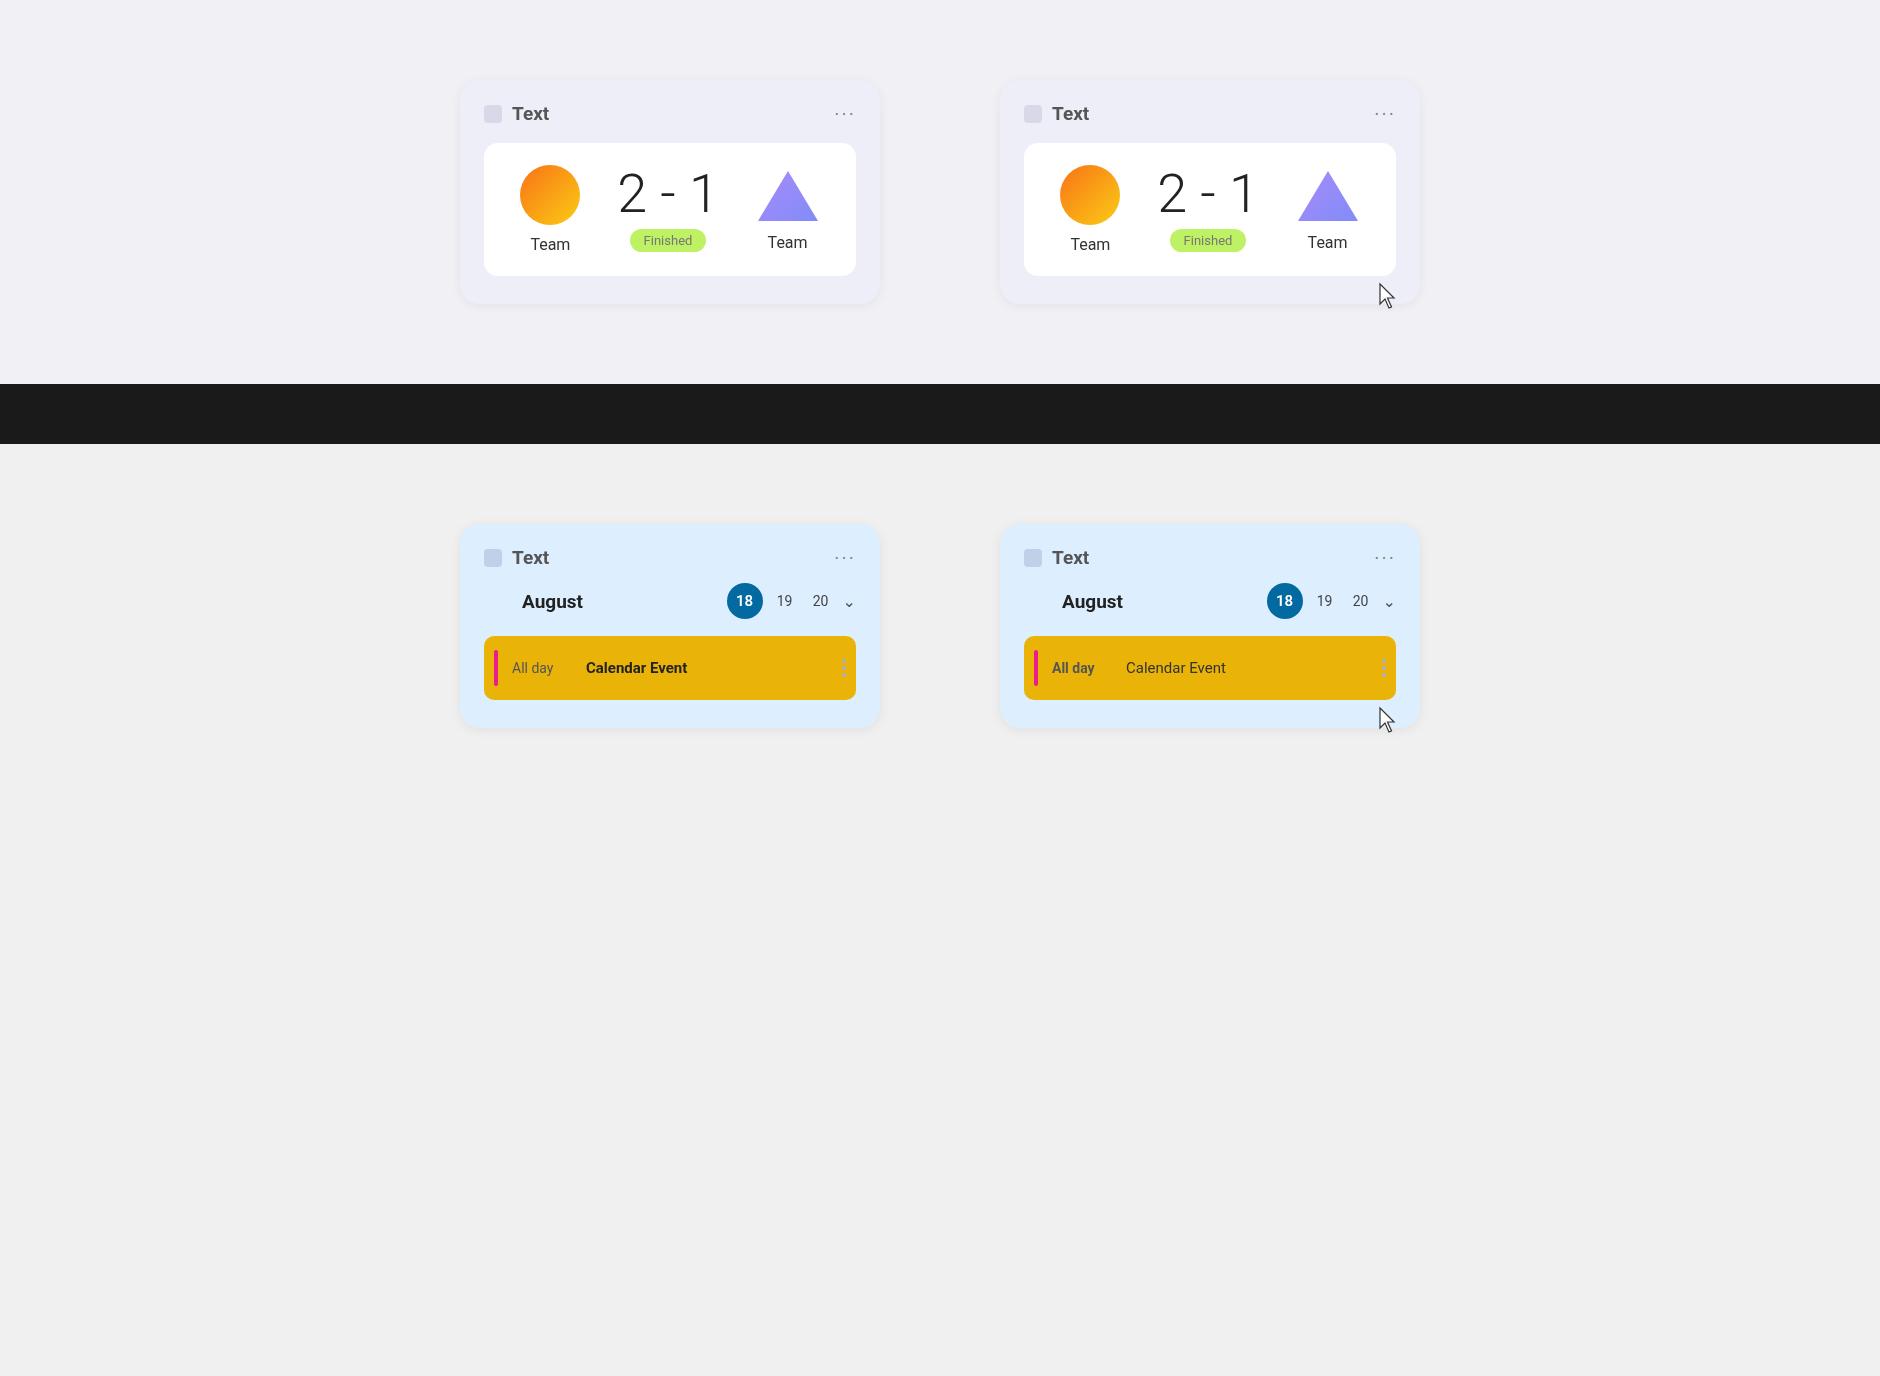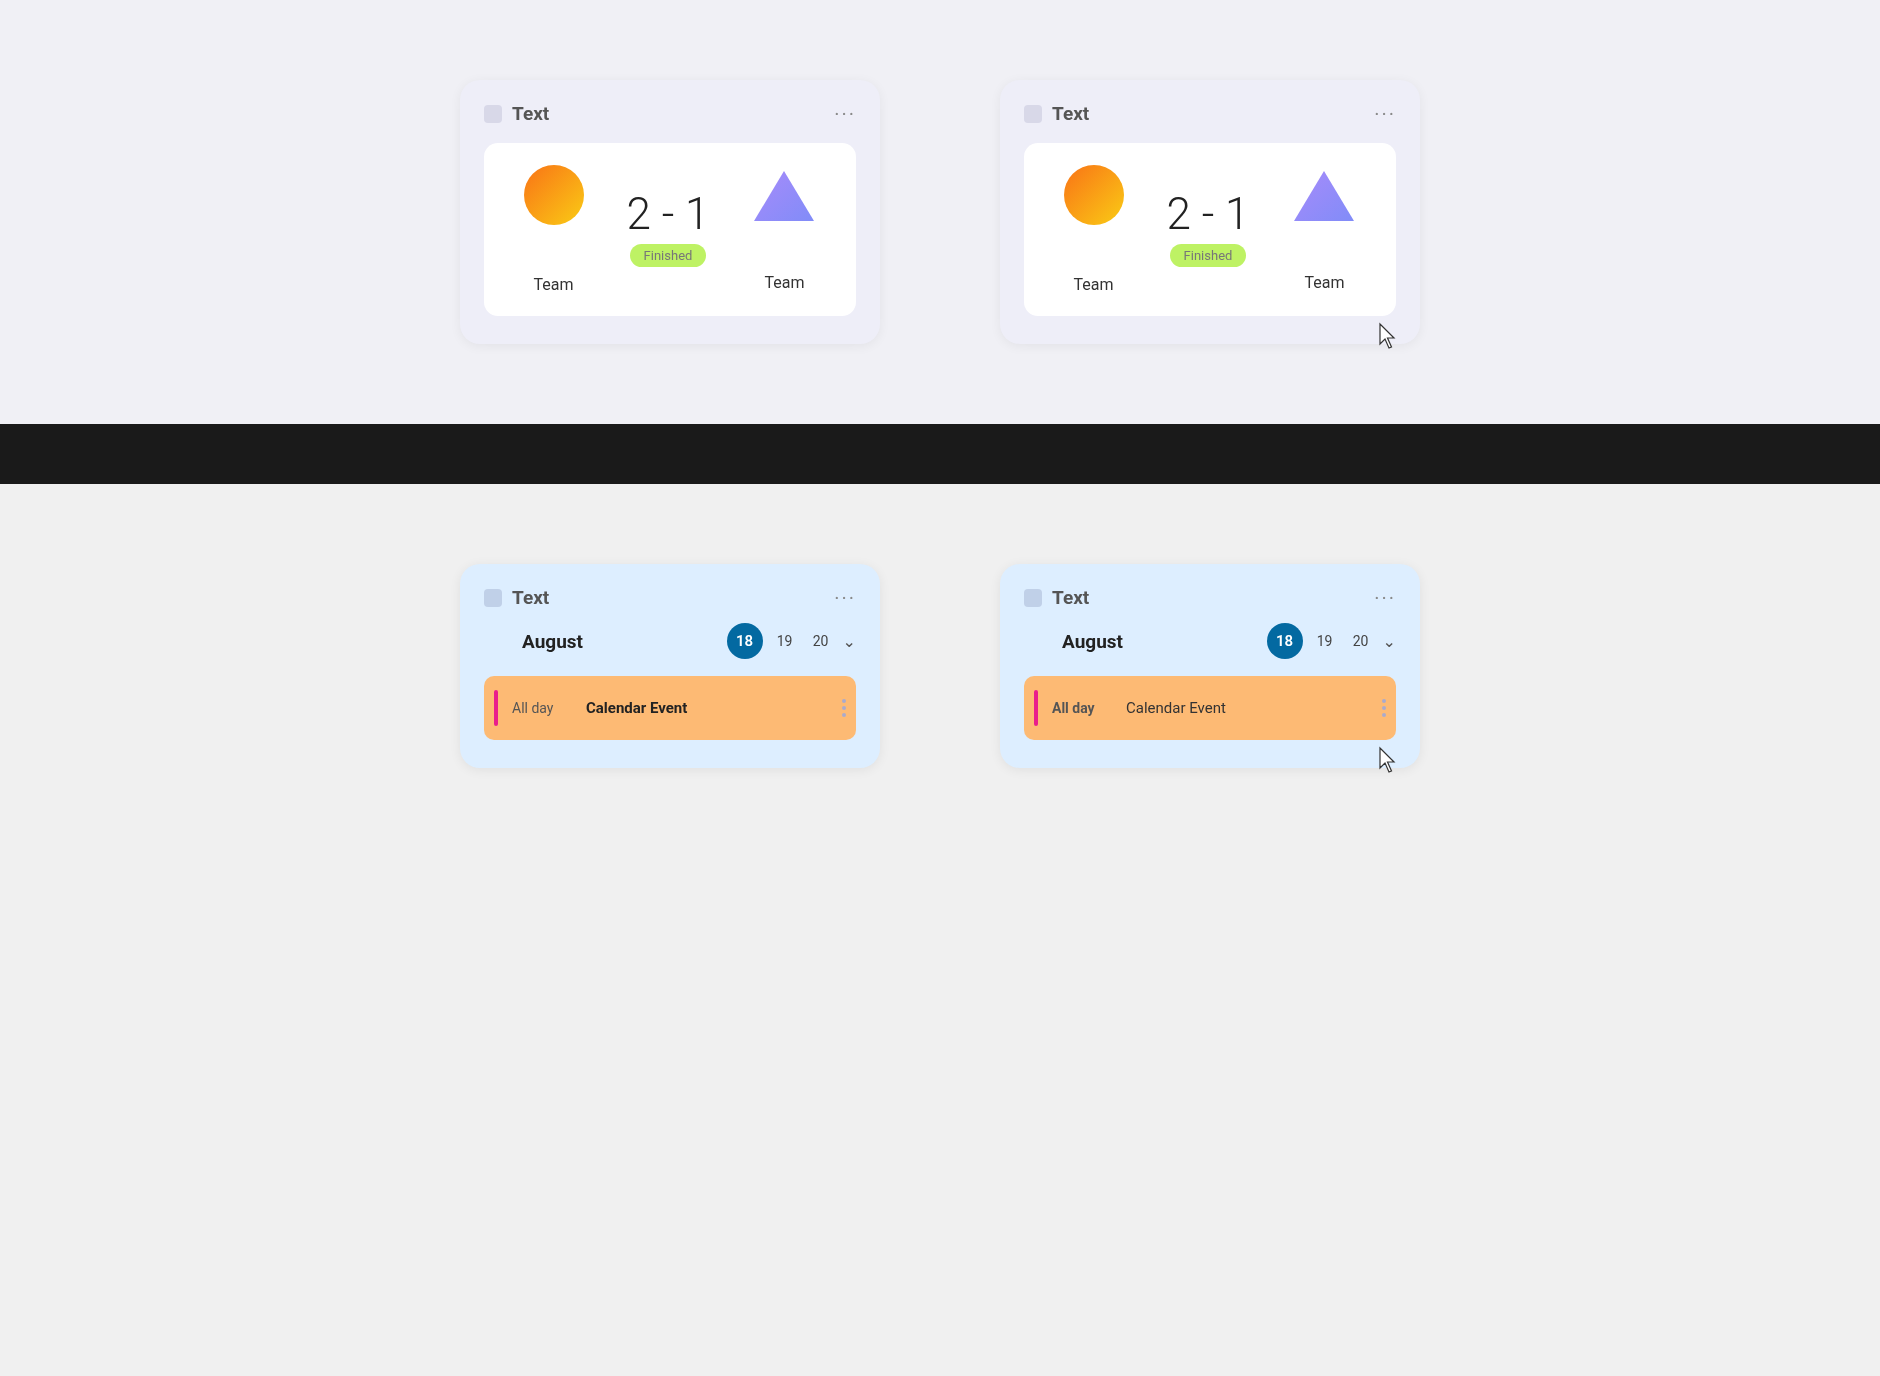--- a/index.html
+++ b/index.html
@@ -112,32 +112,31 @@
 
     .team-triangle-svg {
       width: 64px;
       height: 56px;
     }
 
     .team-label {
       font-size: 16px;
       color: #333;
       font-weight: 400;
-      margin-top: 40px;
     }
 
     .score-center {
       display: flex;
       flex-direction: column;
       align-items: center;
       gap: 8px;
     }
 
     .score-number {
-      font-size: 44px;
+      font-size: 54px;
       font-weight: 300;
       color: #222;
       line-height: 1;
     }
 
     .score-badge {
       background: #bef264;
       border-radius: 20px;
       padding: 4px 14px;
       font-size: 13px;
@@ -200,21 +199,21 @@
       text-align: center;
     }
 
     .cal-chevron {
       color: #555;
       font-size: 16px;
       cursor: pointer;
     }
 
     .cal-event-row {
-      background: #fdba74;
+      background: #eab308;
       border-radius: 10px;
       padding: 14px 14px 14px 10px;
       display: flex;
       align-items: center;
       gap: 14px;
       position: relative;
       margin-top: 17px;
     }
 
     .cal-event-bar {

